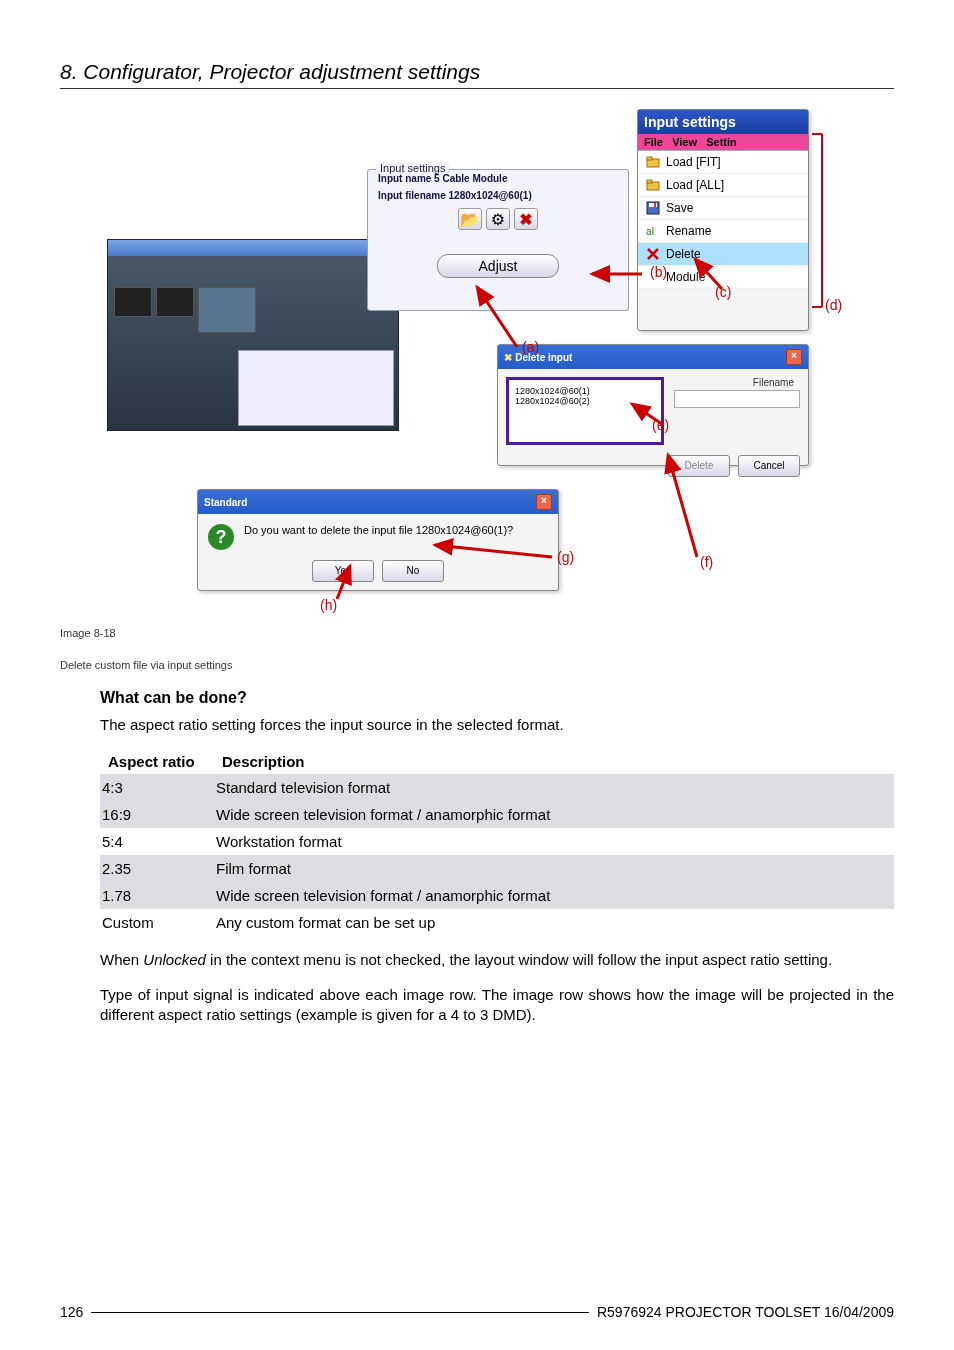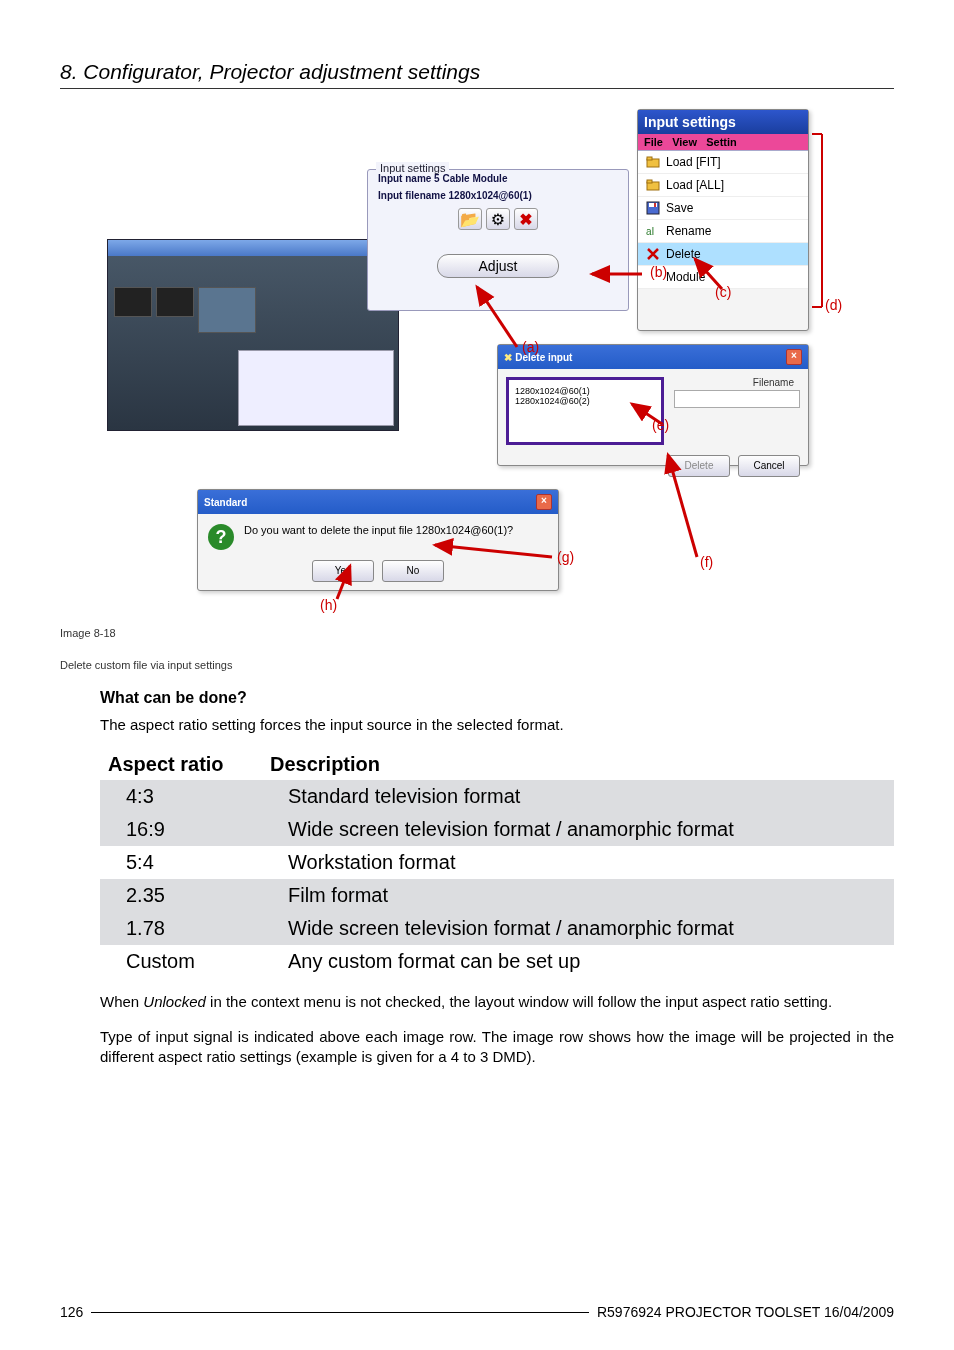--- a/index.html
+++ b/index.html
@@ -50,23 +50,23 @@
 .arrow{position:absolute;pointer-events:none}
 .arrow svg{overflow:visible}
 .ann{position:absolute;color:#c00;font-size:14px}
 
 .caption{font-size:11px;color:#333;margin:0 0 20px 0}
 .caption2{font-size:11px;color:#333;margin:0 0 18px 0}
 .h858{font-weight:bold;font-size:17px;margin:18px 0 10px 0}
 .h-what{font-weight:bold;font-size:16px;margin:7px 0 8px 40px}
 .para{font-size:15px;margin:0 0 14px 40px;line-height:1.35}
 
-.tbl{margin:1px 0 14px 40px;width:calc(100% - 40px);border-collapse:collapse;font-size:20px}
+.tbl{margin:1px 0 14px 40px;width:calc(100% - 40px);border-collapse:collapse;font-size:15px}
 .tbl th{text-align:left;font-weight:bold;padding:4px 8px}
-.tbl td{padding:5px 26px}
+.tbl td{padding:5px 2px}
 .tbl tr.shade td{background:#dcdde0}
 .tbl td.col1{width:110px}
 .footer{position:absolute;bottom:30px;left:60px;right:60px;display:flex;align-items:center;font-size:14px}
 .footer .line{flex:1;border-top:1px solid #000;margin:0 8px;height:0}
 </style>
 </head>
 <body>
 
 <div class="page">
   <div class="sec-title">8.  Configurator, Projector adjustment settings</div>

